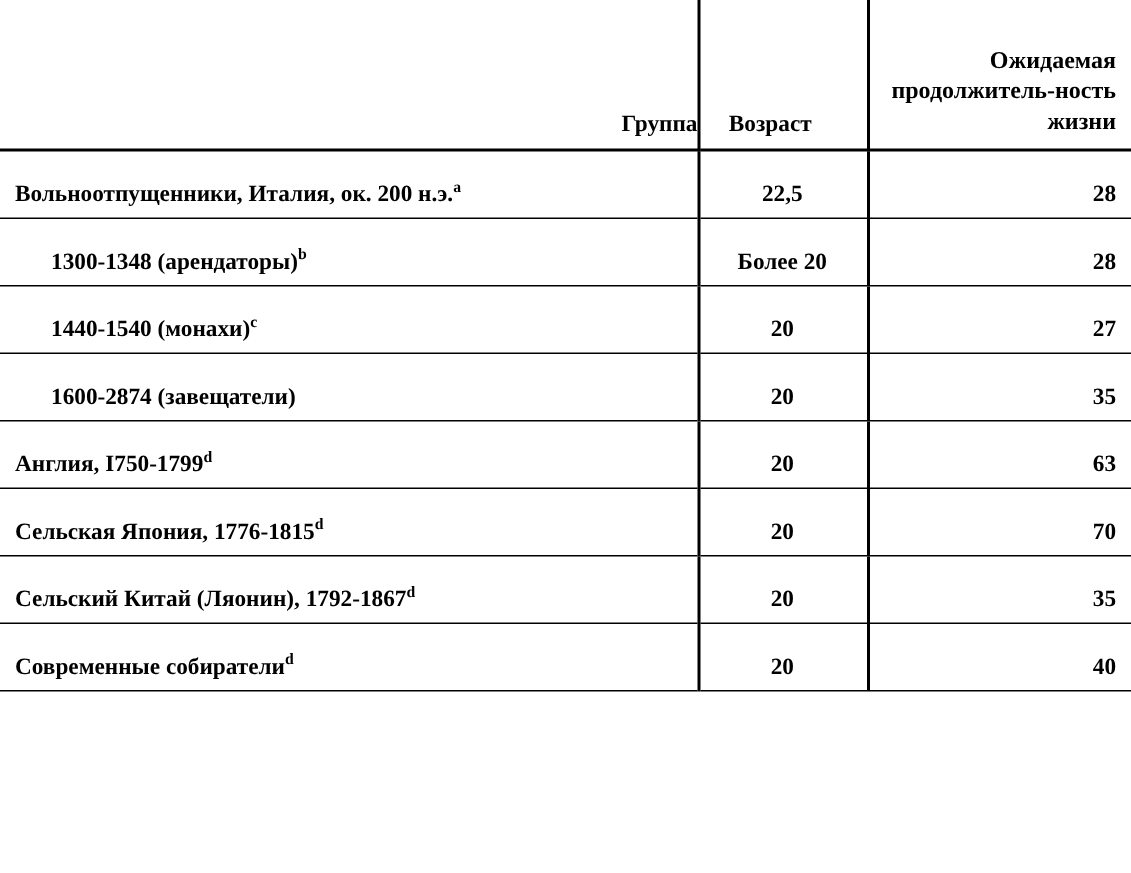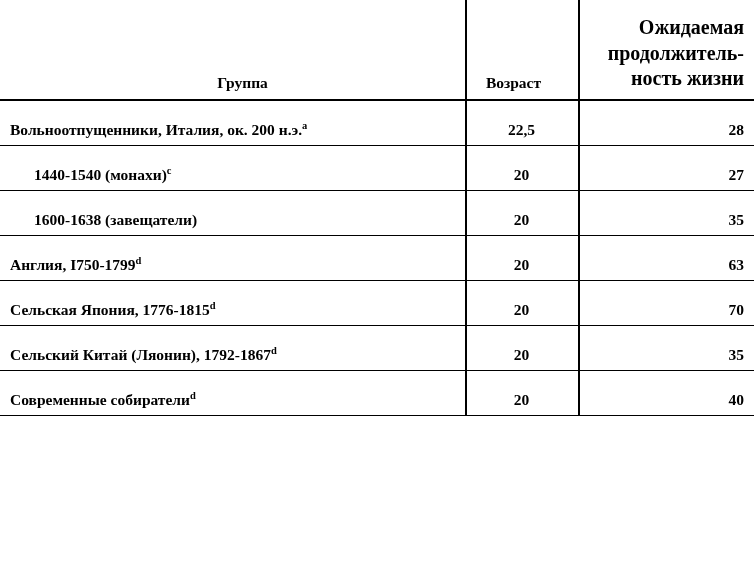--- a/index.html
+++ b/index.html
@@ -38,33 +38,33 @@
   tr.header-row td {
     height: 92px;
     vertical-align: bottom;
     border-bottom: 2px solid #000;
     padding-bottom: 7px;
   }
   tr.header-row td.h-group {
     font-weight: bold;
     font-size: 15.5px;
     padding-left: 20px;
-    text-align: center;
+    text-align: right;
     border-right: 2px solid #000;
   }
   tr.header-row td.h-age {
     font-weight: bold;
     font-size: 15.5px;
     text-align: center;
     border-right: 2px solid #000;
     padding-right: 18px;
   }
   tr.header-row td.h-life {
     font-weight: bold;
-    font-size: 20px;
+    font-size: 16px;
     text-align: right;
     padding-right: 10px;
     line-height: 1.28;
   }
 
   
   tr.data-row td {
     height: 38px;
     font-size: 15.5px;
     font-weight: bold;
@@ -122,26 +122,31 @@
         <td class="h-group">Группа</td>
         <td class="h-age">Возраст</td>
         <td class="h-life">Ожидаемая продолжитель-ность жизни</td>
       </tr>
       <tr class="data-row">
         <td class="c-group"><span>Вольноотпущенники, Италия, ок. 200 н.э.</span><sup>a</sup></td>
         <td class="c-age">22,5</td>
         <td class="c-life">28</td>
       </tr>
       <tr class="data-row indent">
+        <td class="c-group"><span>1300-1348 (арендаторы)</span><sup>b</sup></td>
+        <td class="c-age">Более 20</td>
+        <td class="c-life">28</td>
+      </tr>
+      <tr class="data-row indent">
         <td class="c-group"><span>1440-1540 (монахи)</span><sup>c</sup></td>
         <td class="c-age">20</td>
         <td class="c-life">27</td>
       </tr>
       <tr class="data-row indent">
-        <td class="c-group"><span>1600-1638 (завещатели)</span><sup></sup></td>
+        <td class="c-group"><span>1600-2874 (завещатели)</span><sup></sup></td>
         <td class="c-age">20</td>
         <td class="c-life">35</td>
       </tr>
       <tr class="data-row">
         <td class="c-group"><span>Англия, I750-1799</span><sup>d</sup></td>
         <td class="c-age">20</td>
         <td class="c-life">63</td>
       </tr>
       <tr class="data-row">
         <td class="c-group"><span>Сельская Япония, 1776-1815</span><sup>d</sup></td>

